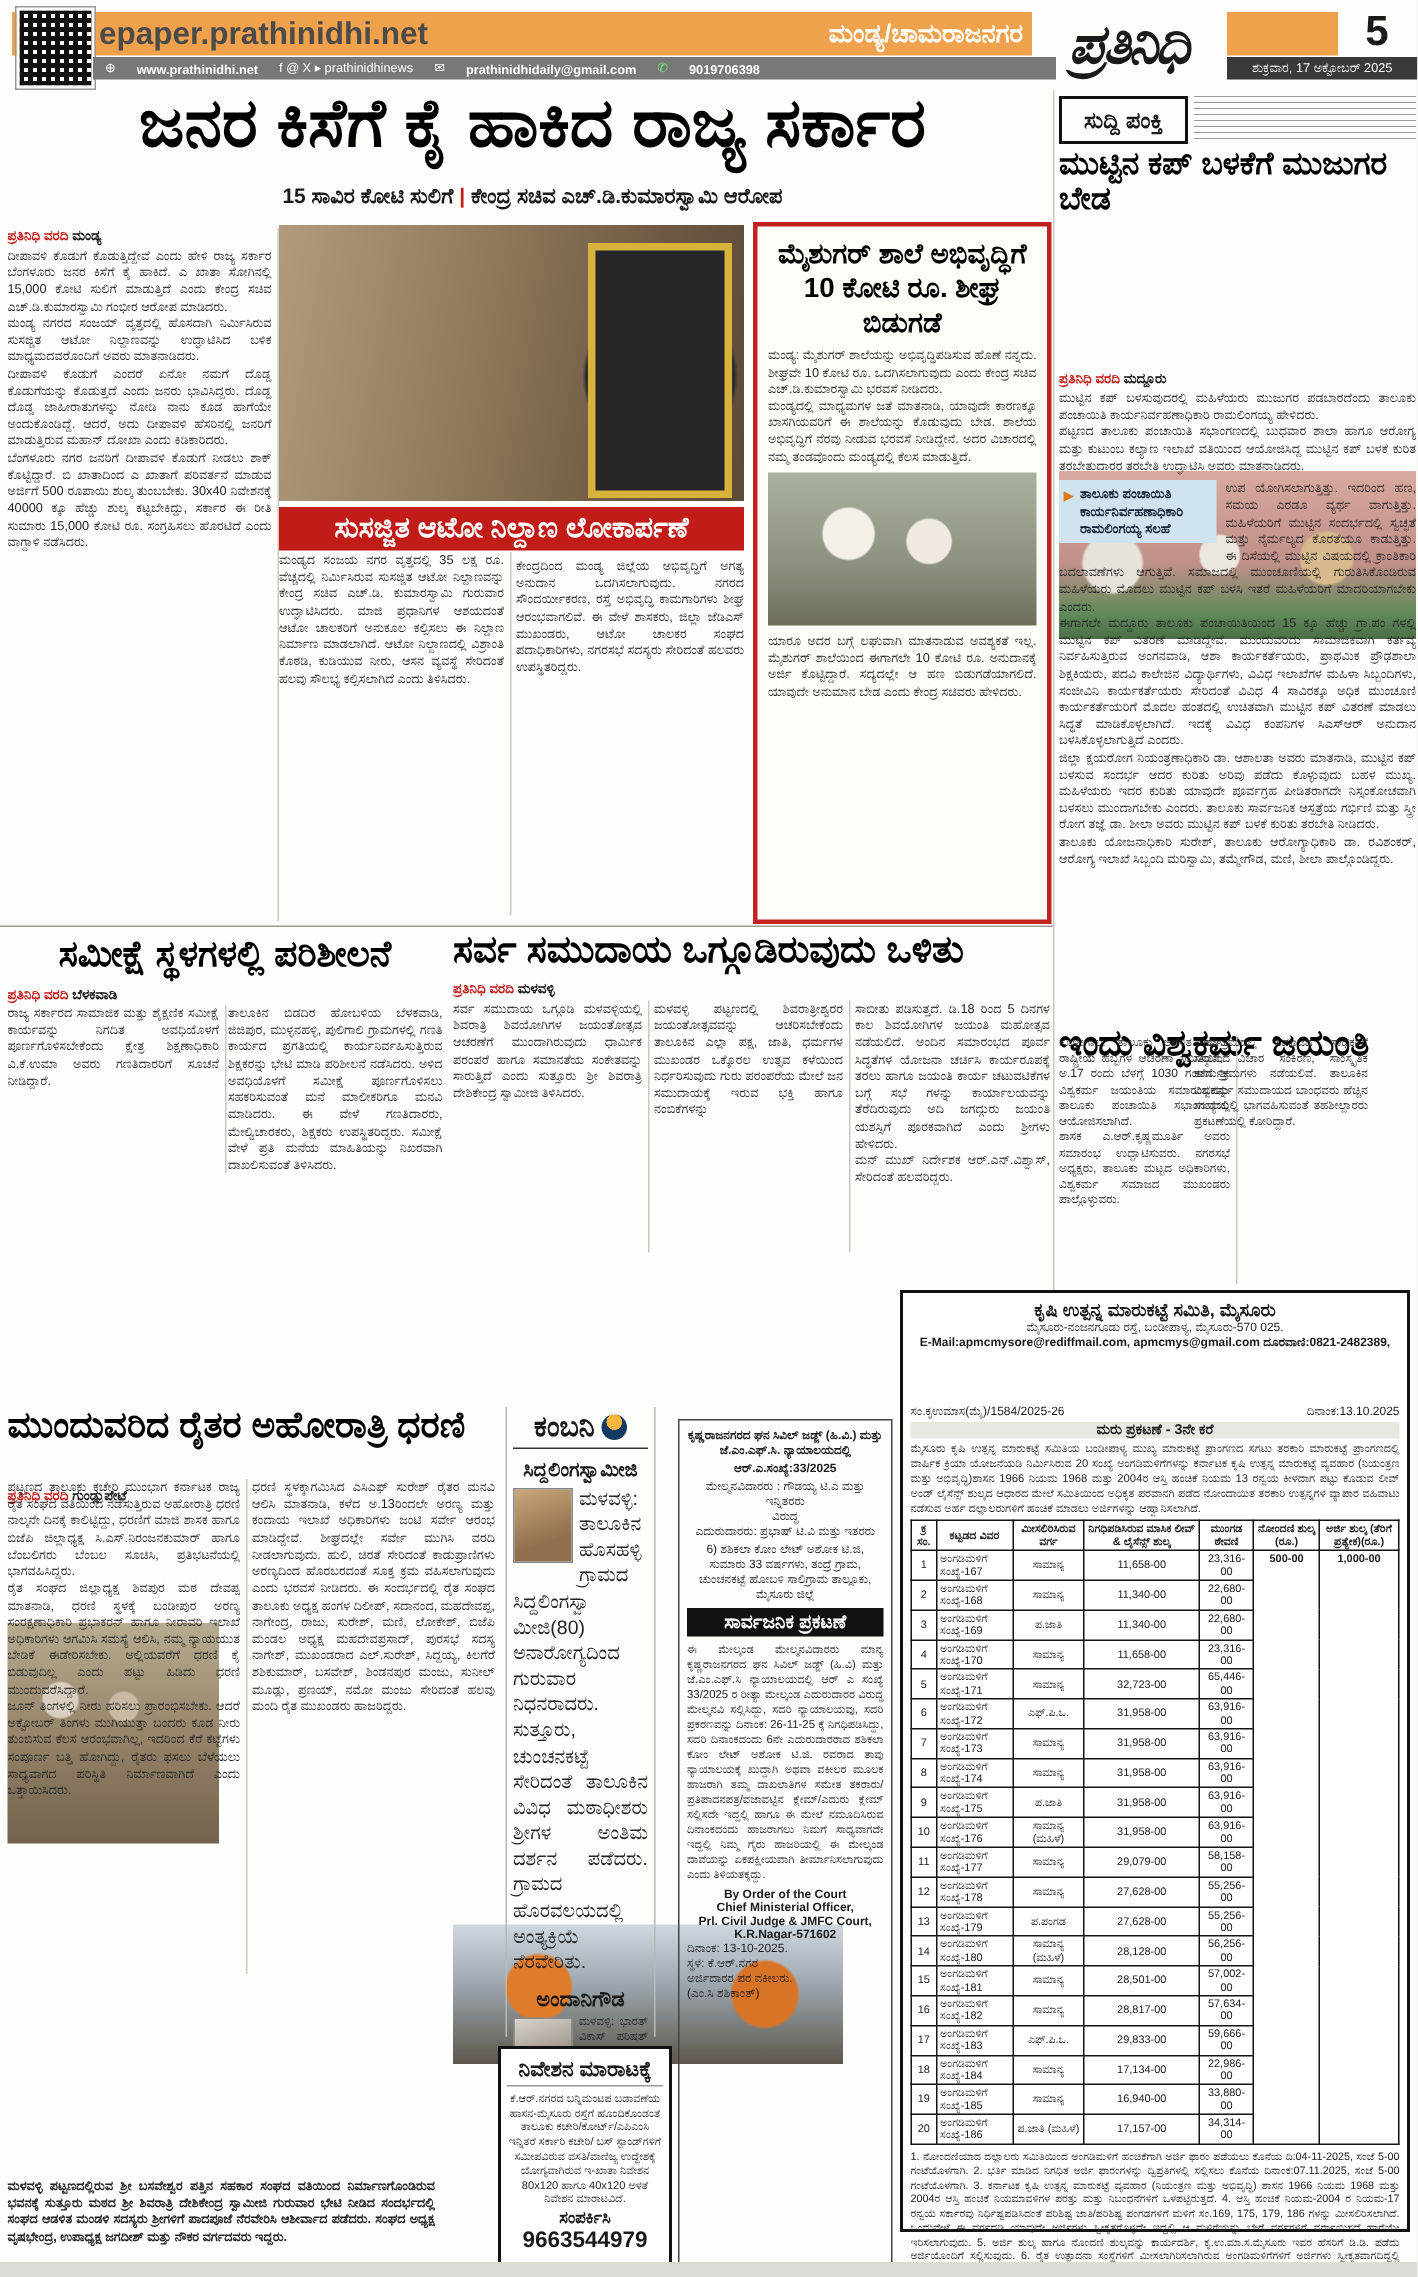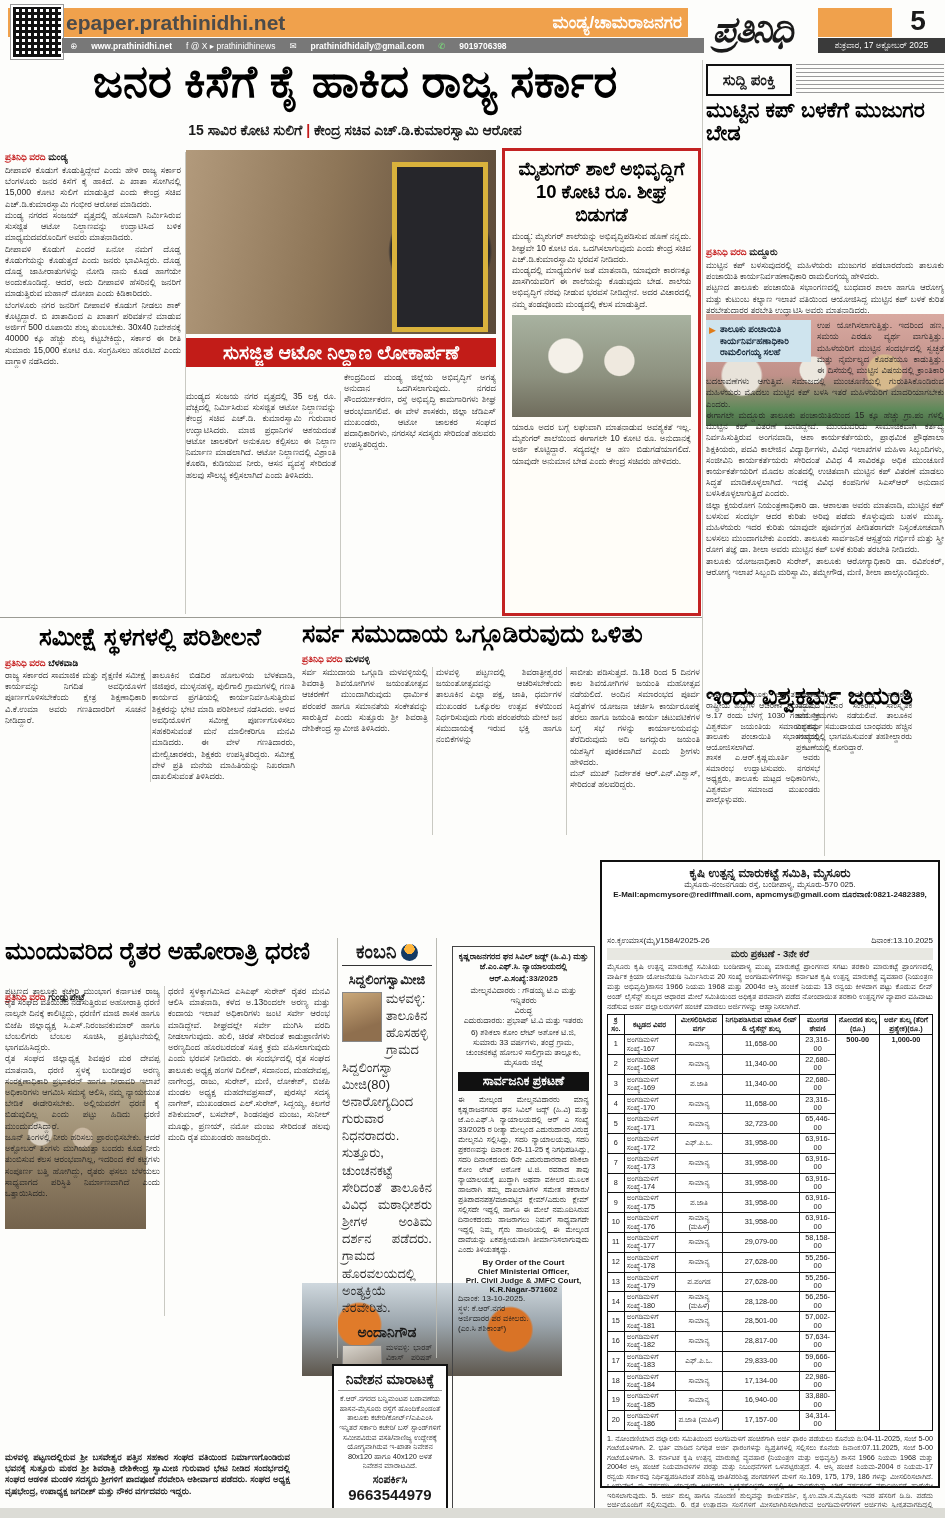--- a/index.html
+++ b/index.html
@@ -81,21 +81,21 @@
 ಬೆಂಗಳೂರು ನಗರ ಜನರಿಗೆ ದೀಪಾವಳಿ ಕೊಡುಗೆ ನೀಡಲು ಶಾಕ್ ಕೊಟ್ಟಿದ್ದಾರೆ. ಬಿ ಖಾತಾದಿಂದ ಎ ಖಾತಾಗೆ ಪರಿವರ್ತನೆ ಮಾಡುವ ಅರ್ಜಿಗೆ 500 ರೂಪಾಯಿ ಶುಲ್ಕ ತುಂಬಬೇಕು. 30x40 ನಿವೇಶನಕ್ಕೆ 40000 ಕ್ಕೂ ಹೆಚ್ಚು ಶುಲ್ಕ ಕಟ್ಟಬೇಕಿದ್ದು, ಸರ್ಕಾರ ಈ ರೀತಿ ಸುಮಾರು 15,000 ಕೋಟಿ ರೂ. ಸಂಗ್ರಹಿಸಲು ಹೊರಟಿದೆ ಎಂದು ವಾಗ್ದಾಳಿ ನಡೆಸಿದರು.</p>
   </div>
 
   <div class="abs photo" style="left:186px;top:150px;width:310px;height:184px;background:
       radial-gradient(circle at 82% 55%,#2c2c30 0 18%,transparent 19%),
       linear-gradient(100deg,#b29a7c 0%,#8e7658 45%,#6e5a44 75%,#5a4a38 100%);">
     <div style="position:absolute;right:8px;top:12px;width:86px;height:160px;background:#26262b;border:5px solid #d9b23c;"></div>
   </div>
   <div class="abs capbox" style="left:186px;top:338px;width:310px;height:29px;font-size:19px;">ಸುಸಜ್ಜಿತ ಆಟೋ ನಿಲ್ದಾಣ ಲೋಕಾರ್ಪಣೆ</div>
 
-  <div class="abs rule-r" style="left:186px;top:391px;width:150px;height:242px;padding-right:4px;">
+  <div class="abs rule-r" style="left:186px;top:368px;width:150px;height:242px;padding-right:4px;">
     <p class="just f85">ಮಂಡ್ಯದ ಸಂಜಯ ನಗರ ವೃತ್ತದಲ್ಲಿ 35 ಲಕ್ಷ ರೂ. ವೆಚ್ಚದಲ್ಲಿ ನಿರ್ಮಿಸಿರುವ ಸುಸಜ್ಜಿತ ಆಟೋ ನಿಲ್ದಾಣವನ್ನು ಕೇಂದ್ರ ಸಚಿವ ಎಚ್.ಡಿ. ಕುಮಾರಸ್ವಾಮಿ ಗುರುವಾರ ಉದ್ಘಾಟಿಸಿದರು. ಮಾಜಿ ಪ್ರಧಾನಿಗಳ ಆಶಯದಂತೆ ಆಟೋ ಚಾಲಕರಿಗೆ ಅನುಕೂಲ ಕಲ್ಪಿಸಲು ಈ ನಿಲ್ದಾಣ ನಿರ್ಮಾಣ ಮಾಡಲಾಗಿದೆ. ಆಟೋ ನಿಲ್ದಾಣದಲ್ಲಿ ವಿಶ್ರಾಂತಿ ಕೊಠಡಿ, ಕುಡಿಯುವ ನೀರು, ಆಸನ ವ್ಯವಸ್ಥೆ ಸೇರಿದಂತೆ ಹಲವು ಸೌಲಭ್ಯ ಕಲ್ಪಿಸಲಾಗಿದೆ ಎಂದು ತಿಳಿಸಿದರು.</p>
   </div>
   <div class="abs" style="left:344px;top:372px;width:152px;height:242px;">
     <p class="just f85">ಕೇಂದ್ರದಿಂದ ಮಂಡ್ಯ ಜಿಲ್ಲೆಯ ಅಭಿವೃದ್ಧಿಗೆ ಅಗತ್ಯ ಅನುದಾನ ಒದಗಿಸಲಾಗುವುದು. ನಗರದ ಸೌಂದರ್ಯೀಕರಣ, ರಸ್ತೆ ಅಭಿವೃದ್ಧಿ ಕಾಮಗಾರಿಗಳು ಶೀಘ್ರ ಆರಂಭವಾಗಲಿವೆ. ಈ ವೇಳೆ ಶಾಸಕರು, ಜಿಲ್ಲಾ ಜೆಡಿಎಸ್ ಮುಖಂಡರು, ಆಟೋ ಚಾಲಕರ ಸಂಘದ ಪದಾಧಿಕಾರಿಗಳು, ನಗರಸಭೆ ಸದಸ್ಯರು ಸೇರಿದಂತೆ ಹಲವರು ಉಪಸ್ಥಿತರಿದ್ದರು.</p>
   </div>
 
   <div class="abs redbox" style="left:502px;top:148px;width:199px;height:468px;">
     <h2 class="hl" style="font-size:18.5px;text-align:center;line-height:1.25;">ಮೈಶುಗರ್ ಶಾಲೆ ಅಭಿವೃದ್ಧಿಗೆ 10 ಕೋಟಿ ರೂ. ಶೀಘ್ರ ಬಿಡುಗಡೆ</h2>
     <p class="just f85" style="margin-top:5px;">ಮಂಡ್ಯ: ಮೈಶುಗರ್ ಶಾಲೆಯನ್ನು ಅಭಿವೃದ್ಧಿಪಡಿಸುವ ಹೊಣೆ ನನ್ನದು. ಶೀಘ್ರವೇ 10 ಕೋಟಿ ರೂ. ಒದಗಿಸಲಾಗುವುದು ಎಂದು ಕೇಂದ್ರ ಸಚಿವ ಎಚ್.ಡಿ.ಕುಮಾರಸ್ವಾಮಿ ಭರವಸೆ ನೀಡಿದರು.
 ಮಂಡ್ಯದಲ್ಲಿ ಮಾಧ್ಯಮಗಳ ಜತೆ ಮಾತನಾಡಿ, ಯಾವುದೇ ಕಾರಣಕ್ಕೂ ಖಾಸಗಿಯವರಿಗೆ ಈ ಶಾಲೆಯನ್ನು ಕೊಡುವುದು ಬೇಡ. ಶಾಲೆಯ ಅಭಿವೃದ್ಧಿಗೆ ನೆರವು ನೀಡುವ ಭರವಸೆ ನೀಡಿದ್ದೇನೆ. ಅದರ ವಿಚಾರದಲ್ಲಿ ನಮ್ಮ ತಂಡವೊಂದು ಮಂಡ್ಯದಲ್ಲಿ ಕೆಲಸ ಮಾಡುತ್ತಿದೆ.</p>

